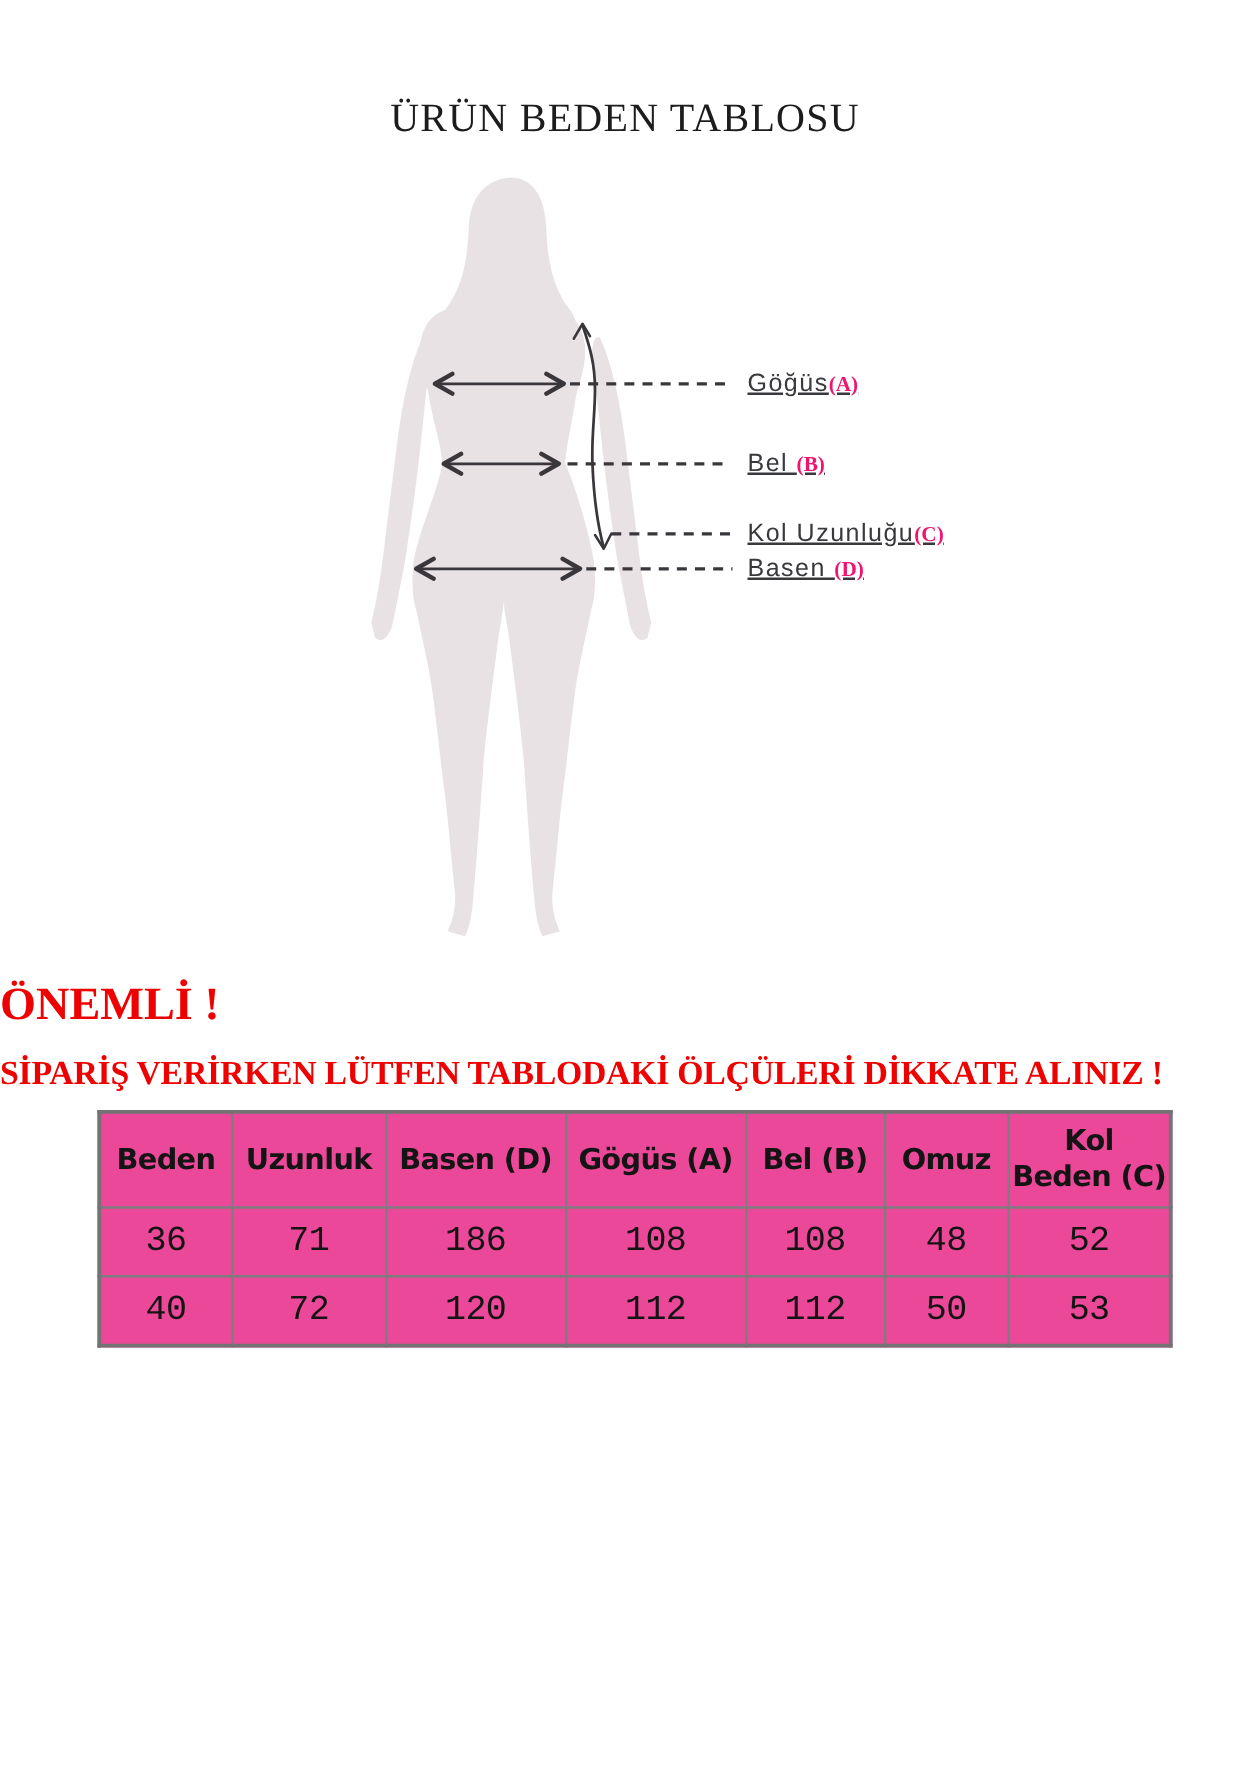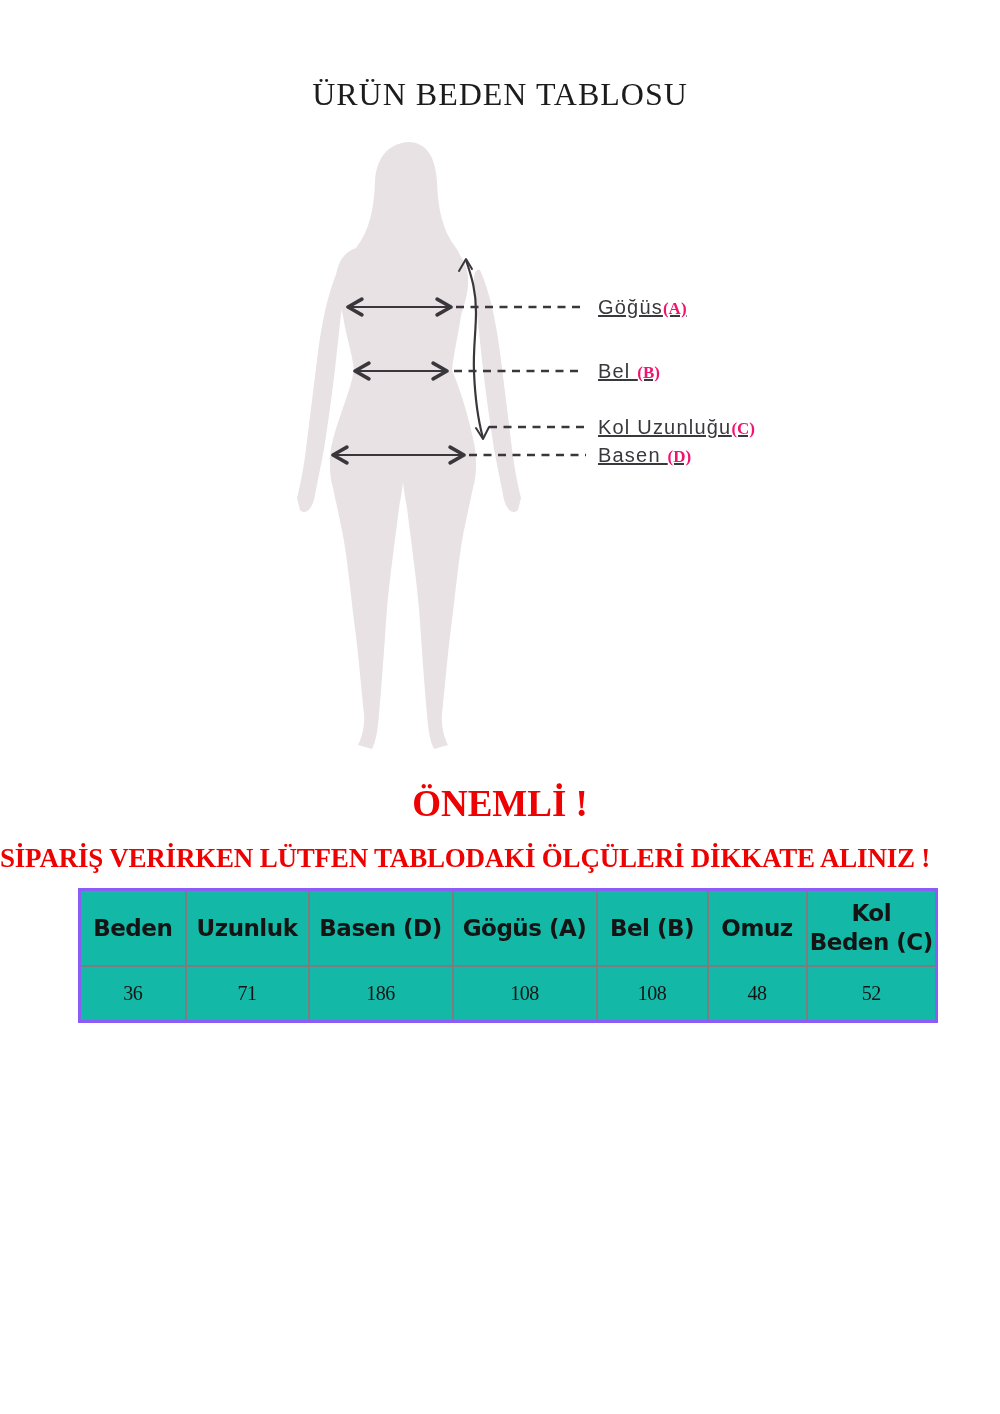--- a/index.html
+++ b/index.html
@@ -27,56 +27,56 @@
     text-decoration:underline;
   }
   .measure-label .code{
     font-family:"Liberation Serif",serif;
     font-weight:bold;
     font-size:17px;letter-spacing:0;
     color:#f0146e;
   }
   .important-heading{
     position:absolute;top:782px;left:0;width:1000px;
-    text-align:center;
+    text-align:left;
     font-family:"Liberation Serif",serif;
     font-weight:bold;font-size:37px;
     color:#ee0101;
   }
   .warning-line{
     position:absolute;top:843px;left:0;width:920px;
     text-align:center;
     font-family:"Liberation Serif",serif;
     font-weight:bold;font-size:27px;letter-spacing:-0.2px;
     color:#ee0101;white-space:nowrap;
   }
   table.size-table{
     position:absolute;left:78px;top:888px;
     width:857px;
     border-collapse:collapse;
     table-layout:fixed;
-    border:3px solid #8b5cf6;
-    background:#14b8a6;
+    border:3px solid #737373;
+    background:#ec4899;
   }
   table.size-table th, table.size-table td{
     border:2px solid #7d7d80;
     text-align:center;vertical-align:middle;
     color:#141414;
     padding:0;
   }
   table.size-table th{
     height:74px;
     font-family:"DejaVu Sans",sans-serif;
     font-weight:bold;font-size:23px;letter-spacing:-0.5px;
     white-space:pre-line;line-height:29px;
   }
   table.size-table td{
     height:53px;
-    font-family:Liberation Serif, serif;
-    font-weight:normal;font-size:20px;letter-spacing:-0.5px;
+    font-family:Liberation Mono, monospace;
+    font-weight:normal;font-size:28px;letter-spacing:-0.5px;
   }
 </style>
 </head>
 <body>
 
 <div id="page">
 
   <div class="page-title">ÜRÜN BEDEN TABLOSU</div>
 
   <svg id="figure-svg" width="310" height="625" viewBox="0 0 310 625">
@@ -178,16 +178,25 @@
     <tbody>
       <tr>
         <td>36</td>
         <td>71</td>
         <td>186</td>
         <td>108</td>
         <td>108</td>
         <td>48</td>
         <td>52</td>
       </tr>
+      <tr>
+        <td>40</td>
+        <td>72</td>
+        <td>120</td>
+        <td>112</td>
+        <td>112</td>
+        <td>50</td>
+        <td>53</td>
+      </tr>
     </tbody>
   </table>
 
 </div>
 
 </body></html>

